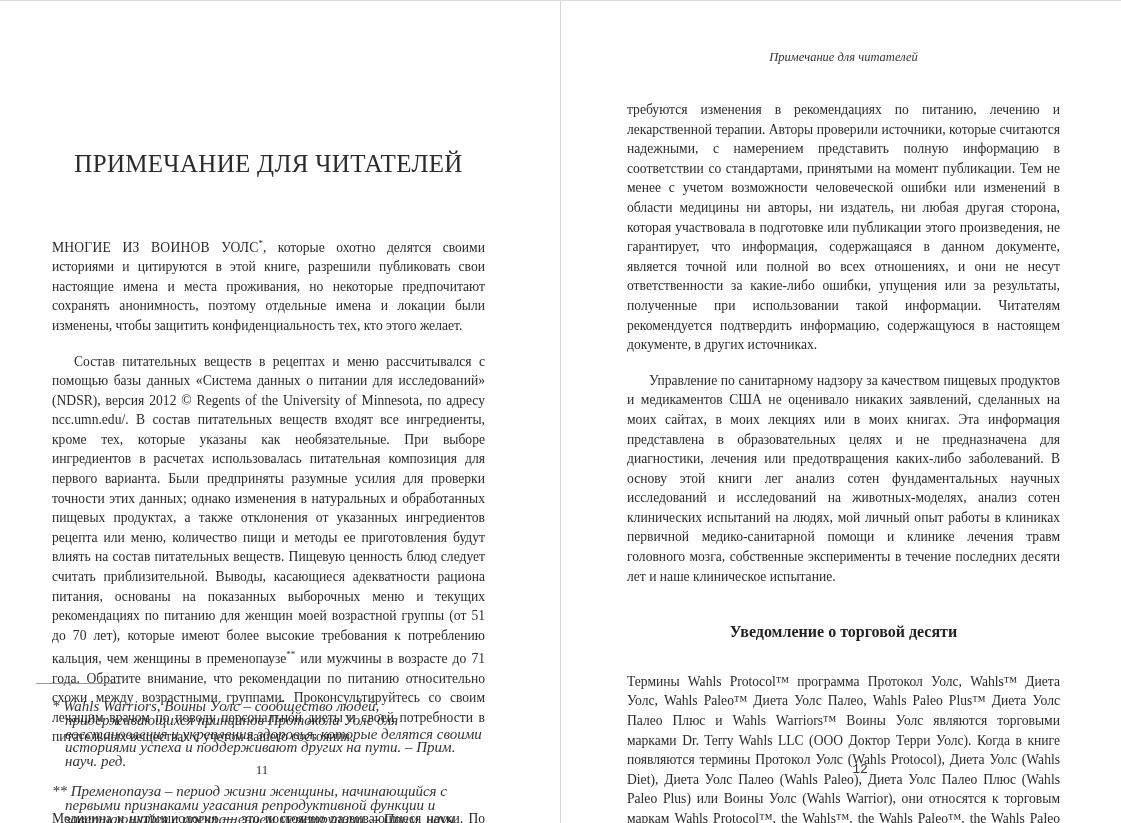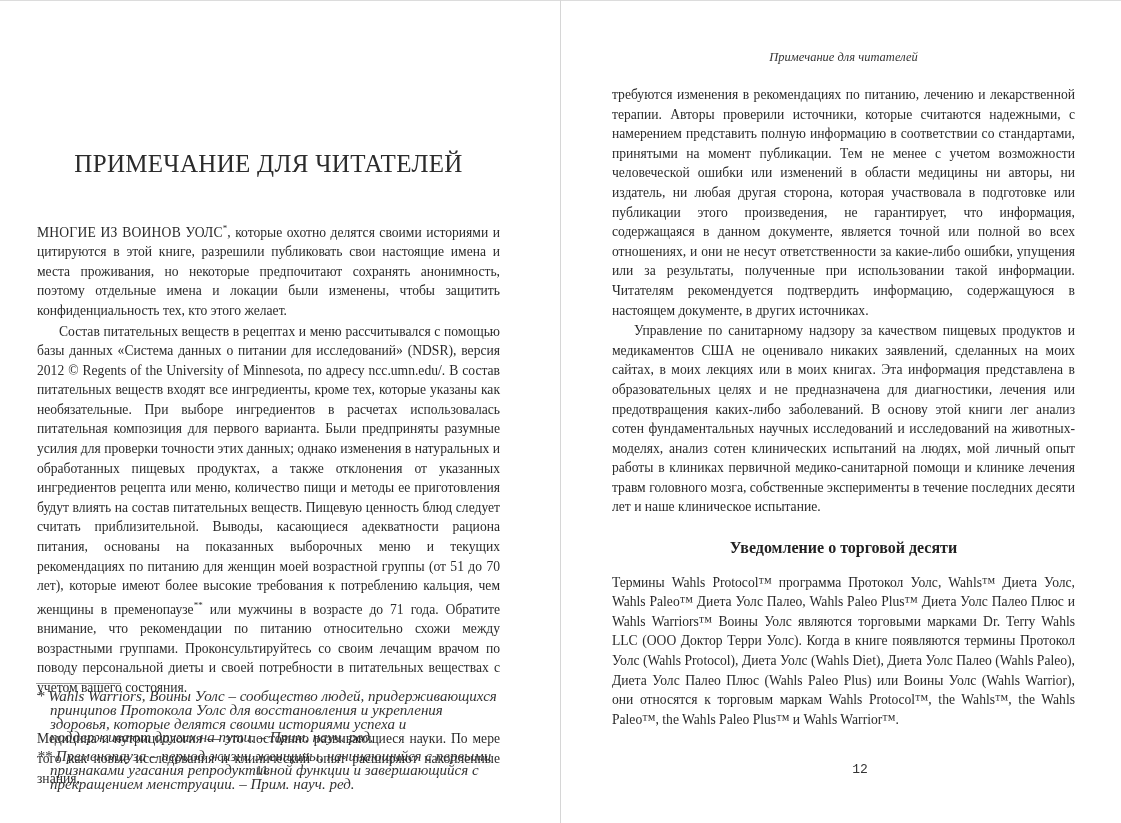--- a/index.html
+++ b/index.html
@@ -8,21 +8,21 @@
   .top-edge { position:absolute; left:0; top:0; width:1121px; height:1px; background:#dcdcdc; }
   .gutter { position:absolute; left:560px; top:0; width:1px; height:823px; background:#d6d6d6; }
   .page { position:absolute; top:0; height:670px; }
   .page.left { left:0; width:560px; }
   .page.right { left:561px; width:560px; }
   .text-block { position:absolute; width:465px; font-size:13.6px; line-height:19.6px; text-align:justify; }
   .page.left .text-block { left:36px; }
   .page.right .text-block { left:50px; }
   .chapter-title { position:absolute; left:36px; top:150px; width:465px; text-align:center; font-size:25px; letter-spacing:0.3px; color:#2b2b2b; font-weight:normal; margin:0; }
   .running-head { position:absolute; left:50px; top:50px; width:465px; text-align:center; font-style:italic; font-size:12.5px; color:#333; }
-  p { margin:1px; }
+  p { margin:16px; }
   p.indent { text-indent:22px; }
   .smallcaps { letter-spacing:0.2px; }
   .section-heading { font-weight:bold; font-size:16px; text-align:center; margin:0; color:#222; }
   .footnotes { position:absolute; left:36px; top:683px; width:465px; font-style:italic; font-size:15px; line-height:13.8px; color:#333; }
   .fn-rule { width:85px; height:1px; background:#999; margin-bottom:6px; }
   .fn { padding-left:13px; text-indent:-13px; margin-bottom:5px; }
   .page-number { position:absolute; width:40px; text-align:center; font-size:13px; color:#333; }
 </style>
 </head>
 <body>

